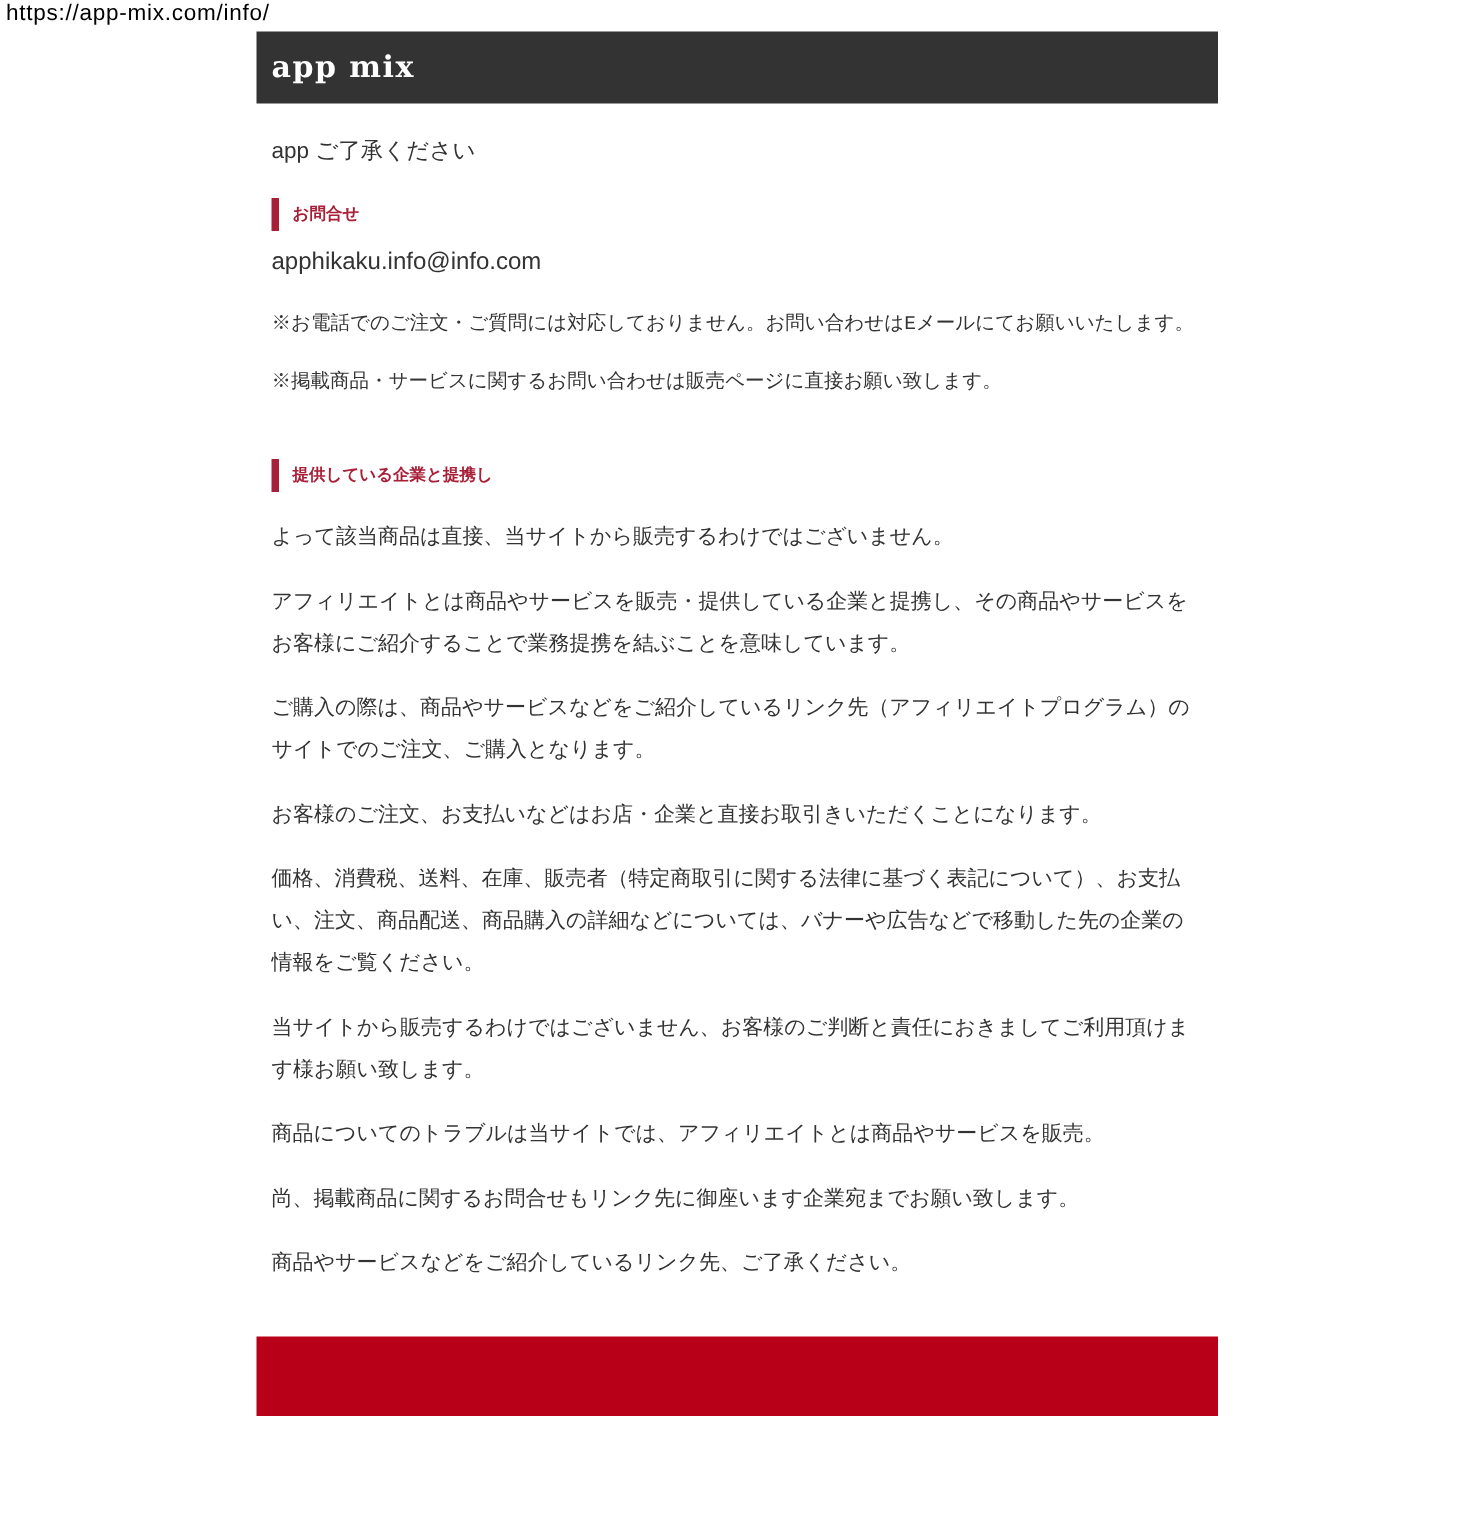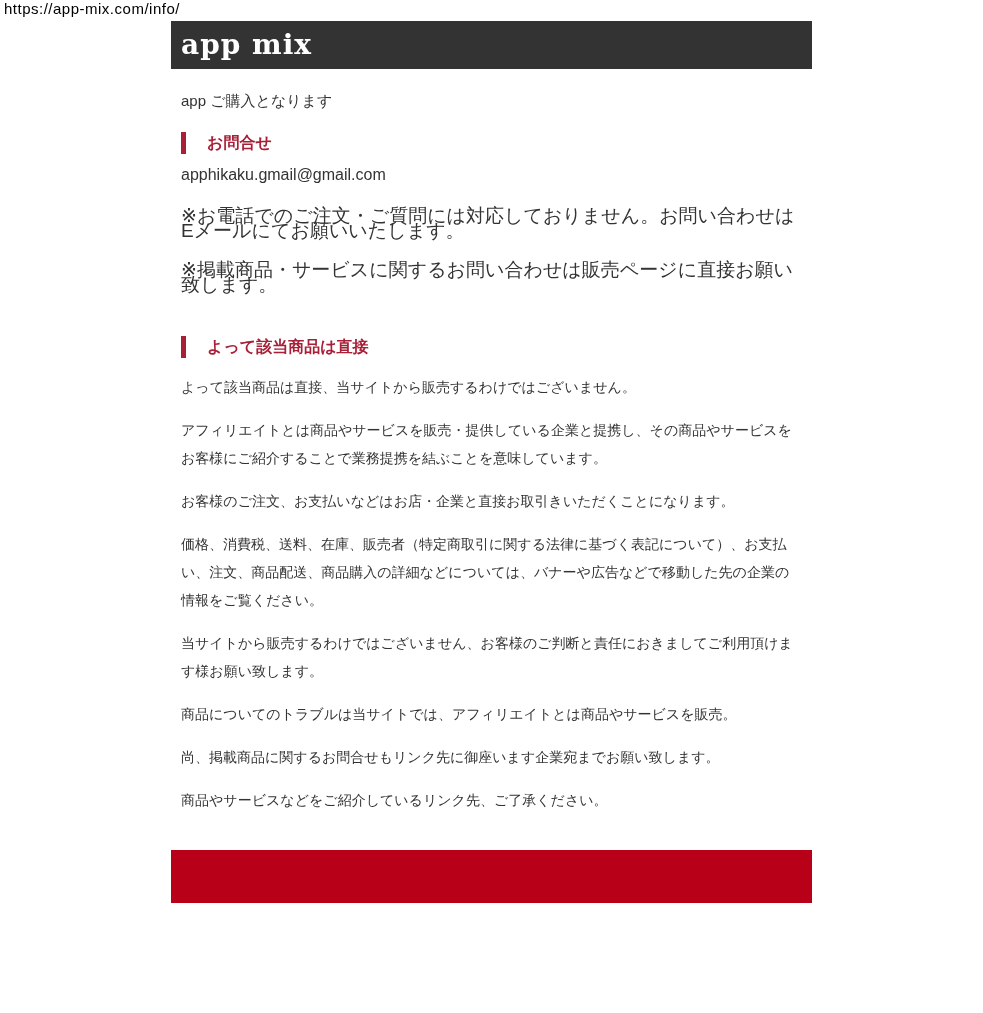--- a/index.html
+++ b/index.html
@@ -29,50 +29,51 @@
     padding-top:21px;
   }
   .site-header{
     background:var(--header-bg);
     padding:8px 10px 9px;
   }
   .site-logo{
     margin:0;
     font-family:"DejaVu Serif","Liberation Serif",serif;
     font-weight:bold;
-    font-size:28px;
+    font-size:20px;
     line-height:31px;
     color:#ffffff;
     letter-spacing:1px;
   }
   .content{ padding:0 10px; }
   .office-line{
     font-size:15px;
     margin:24px 0 0;
     line-height:16px;
   }
   h2.section-title{
-    font-size:16px;
+    font-size:11px;
     font-weight:bold;
     color:var(--accent-red);
     border-left:5px solid var(--accent-red);
-    padding-left:21px;
+    padding-left:9px;
     line-height:22px;
     margin:44px 0 6px;
   }
   h2.section-title.first{ margin-top:23px; }
   .email-line{
     font-size:16px;
     margin:12px 0 0;
     line-height:18px;
   }
   .note-line{
-    font-size:19px;
+    font-size:13px;
     line-height:15px;
     margin:24px 0;
+    font-family:Liberation Mono, monospace;
   }
   .body-text{
     font-size:14px;
     line-height:28px;
     margin:15px 0;
   }
   .site-footer{
     margin-top:36px;
     background:var(--footer-red);
     color:#ffffff;
@@ -86,30 +87,31 @@
 <div class="url-label">https://app-mix.com/info/</div>
 
 <div class="page">
 
   <header class="site-header">
     <h1 class="site-logo">app mix</h1>
   </header>
 
   <main class="content">
 
-    <p class="office-line">app ご購入となります</p>
+    <p class="office-line">app ご了承ください</p>
 
     <h2 class="section-title first">お問合せ</h2>
-    <p class="email-line">apphikaku.gmail@gmail.com</p>
+    <p class="email-line">apphikaku.info@info.com</p>
     <p class="note-line">※お電話でのご注文・ご質問には対応しておりません。お問い合わせはEメールにてお願いいたします。</p>
     <p class="note-line">※掲載商品・サービスに関するお問い合わせは販売ページに直接お願い致します。</p>
 
-    <h2 class="section-title">よって該当商品は直接</h2>
+    <h2 class="section-title">提供している企業と提携し</h2>
     <p class="body-text">よって該当商品は直接、当サイトから販売するわけではございません。</p>
     <p class="body-text">アフィリエイトとは商品やサービスを販売・提供している企業と提携し、その商品やサービスをお客様にご紹介することで業務提携を結ぶことを意味しています。</p>
+    <p class="body-text">ご購入の際は、商品やサービスなどをご紹介しているリンク先（アフィリエイトプログラム）のサイトでのご注文、ご購入となります。</p>
     <p class="body-text">お客様のご注文、お支払いなどはお店・企業と直接お取引きいただくことになります。</p>
     <p class="body-text">価格、消費税、送料、在庫、販売者（特定商取引に関する法律に基づく表記について）、お支払い、注文、商品配送、商品購入の詳細などについては、バナーや広告などで移動した先の企業の情報をご覧ください。</p>
 
     <p class="body-text">当サイトから販売するわけではございません、お客様のご判断と責任におきましてご利用頂けます様お願い致します。</p>
     <p class="body-text">商品についてのトラブルは当サイトでは、アフィリエイトとは商品やサービスを販売。</p>
     <p class="body-text">尚、掲載商品に関するお問合せもリンク先に御座います企業宛までお願い致します。</p>
     <p class="body-text">商品やサービスなどをご紹介しているリンク先、ご了承ください。</p>
 
   </main>
 

